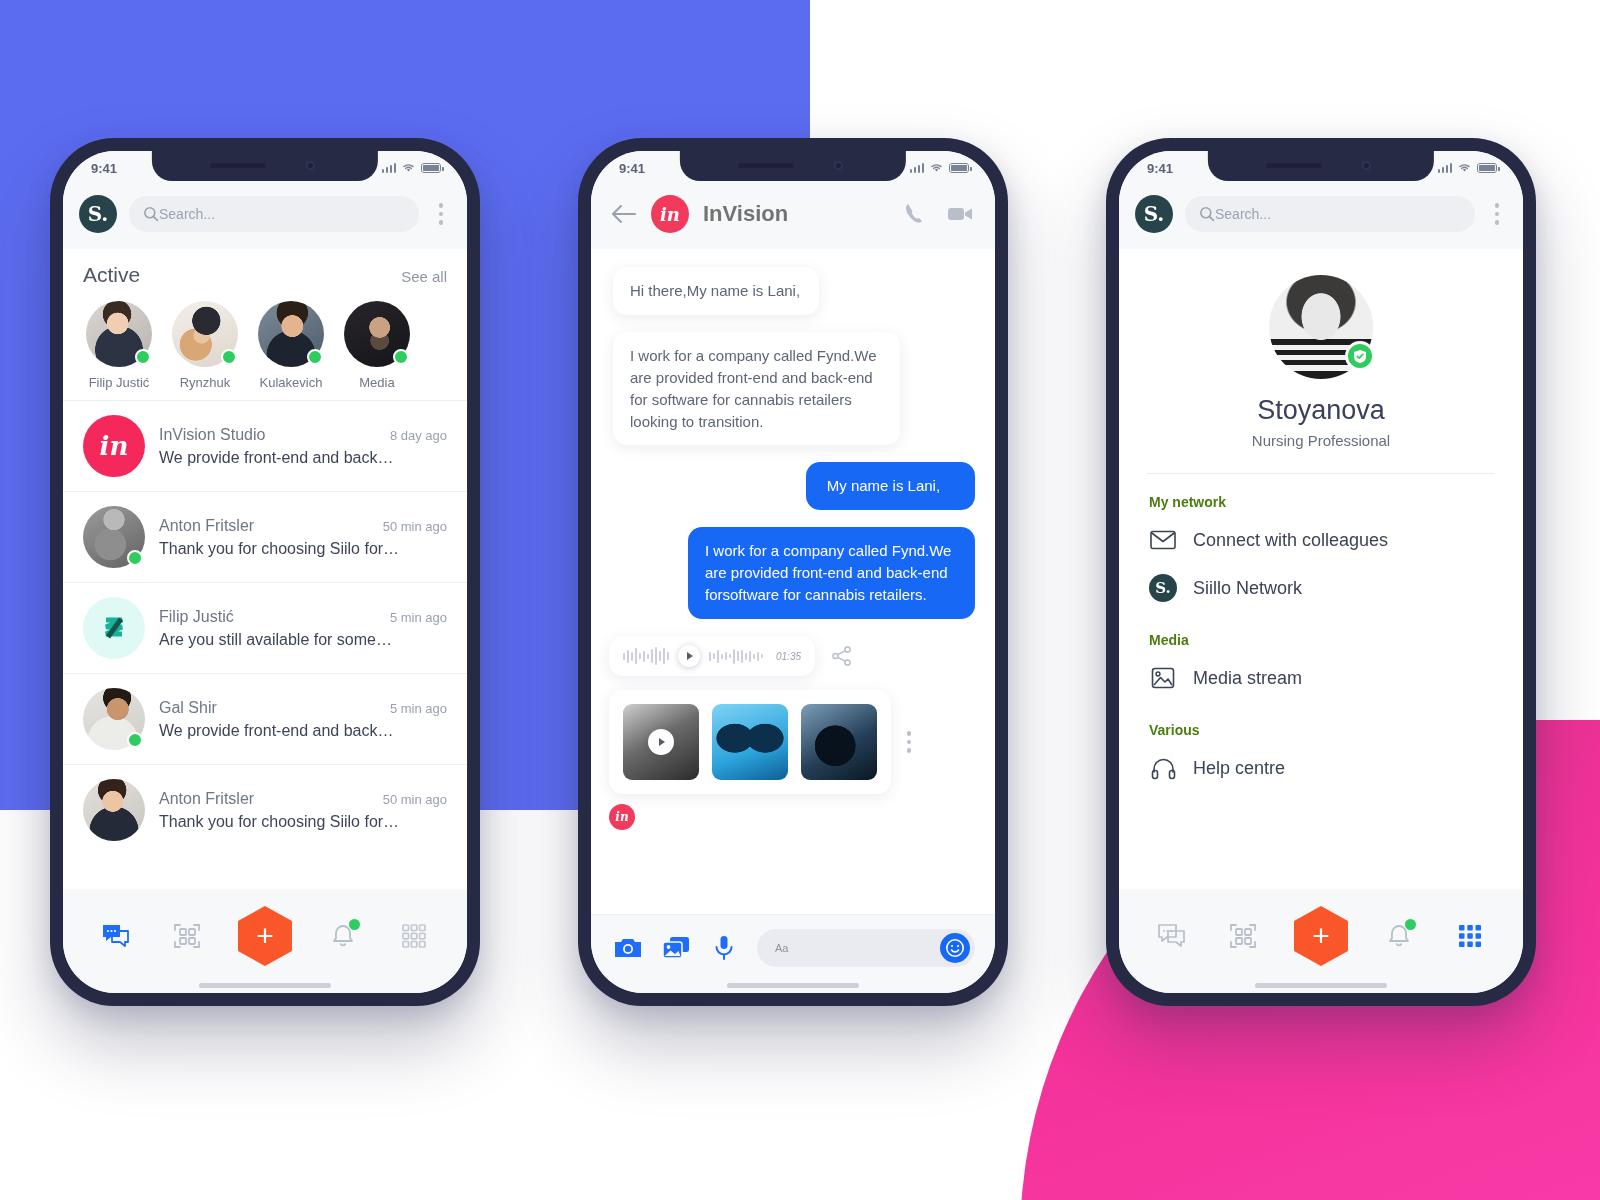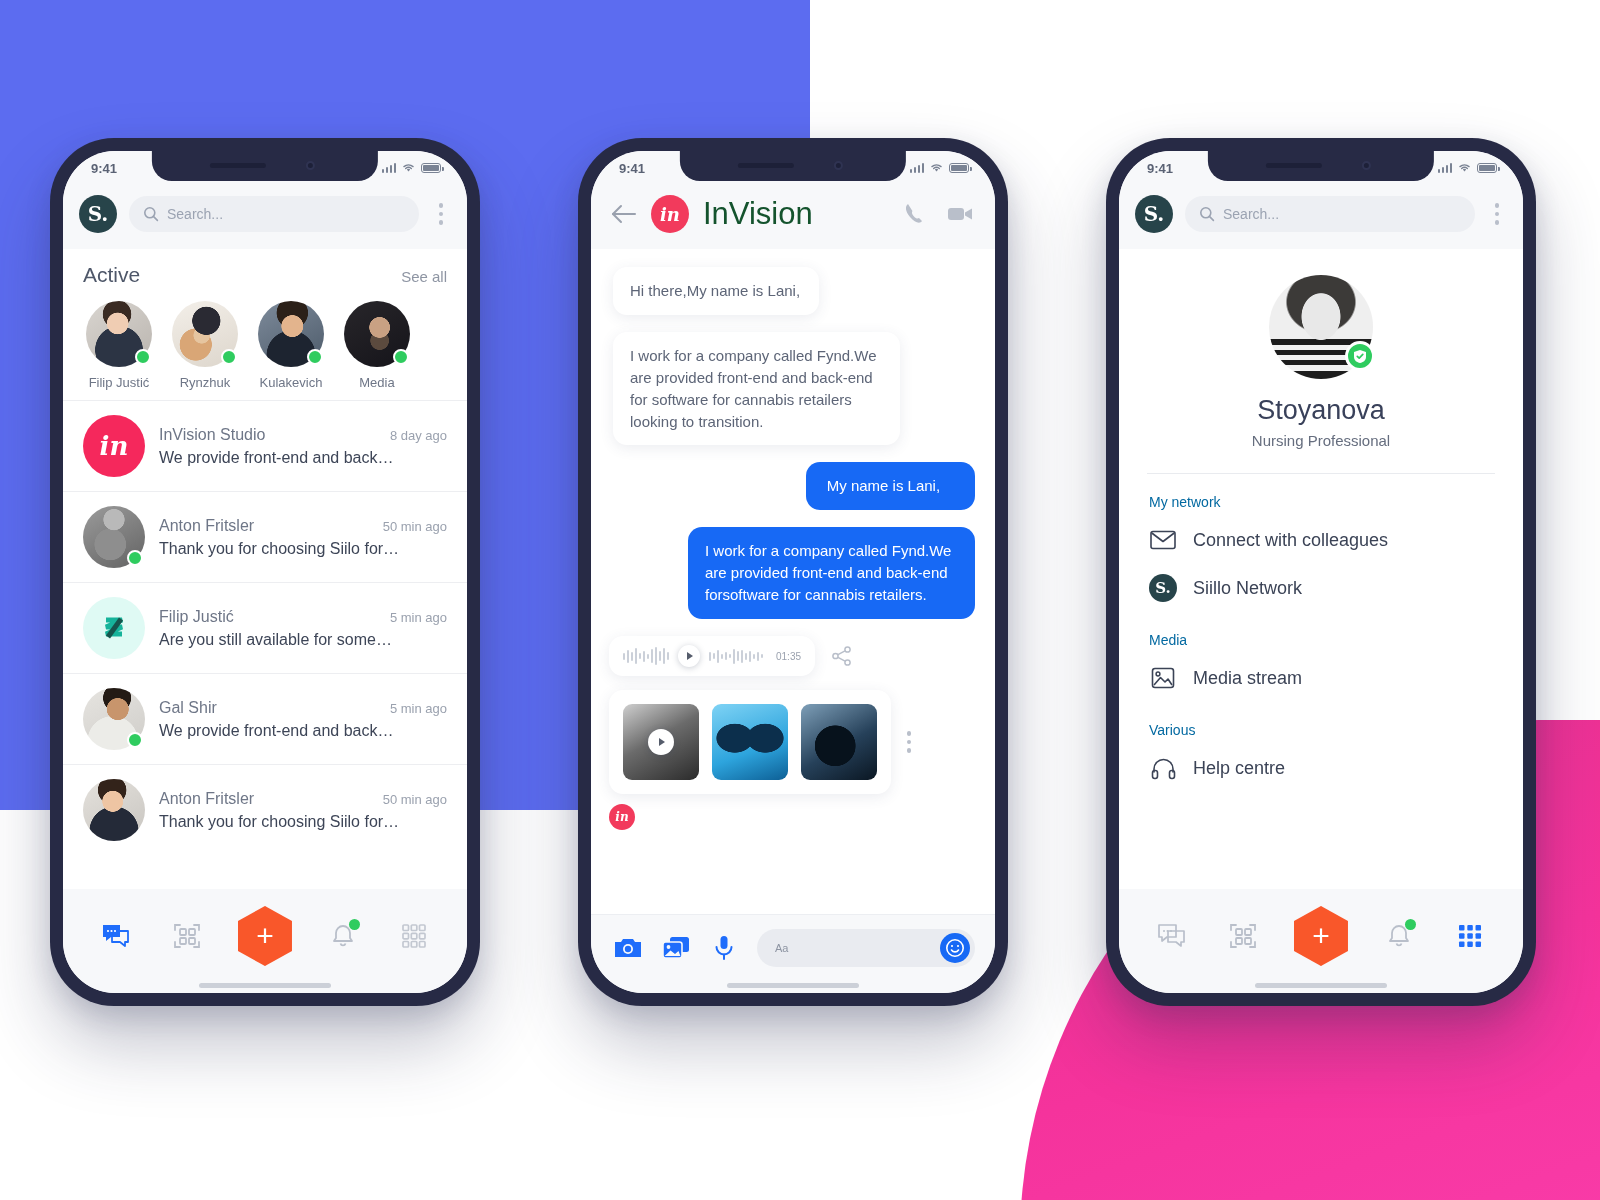--- a/index.html
+++ b/index.html
@@ -96,21 +96,21 @@
   }
   .logo-circle{
     width:38px;height:38px;border-radius:50%;
     background:#27444a;color:#fff;
     display:flex;align-items:center;justify-content:center;
     font-size:20px; font-weight:bold; font-family:"DejaVu Serif",serif;
     flex:0 0 38px;
   }
   .searchbar{
     flex:1 1 auto; height:36px; border-radius:18px;
-    background:#edeff3; display:flex; align-items:center; gap:8px;
+    background:#edeff3; display:flex; align-items:center; gap:0;
     padding:0 14px;
   }
   .searchbar .ph{ color:#9ba3b2; font-size:14px;}
   .kebab{ flex:0 0 auto; width:20px; display:flex; flex-direction:column;
     align-items:center; gap:4px; padding:4px 0; cursor:pointer;}
   .kebab i{ width:4.5px;height:4.5px;border-radius:50%;background:#b9bfca;display:block;}
 
   
   .screen-body{ flex:1 1 auto; background:#fff; overflow:hidden; }
 
@@ -192,40 +192,40 @@
     display:flex; align-items:center; gap:14px;
     padding:10px 20px 16px 20px;
   }
   .back-arrow{ width:26px;height:22px; flex:0 0 26px; cursor:pointer;}
   .in-logo{
     width:38px;height:38px;border-radius:50%;background:#f23a5c;
     display:flex;align-items:center;justify-content:center;flex:0 0 38px;
     color:#fff; font-family:"DejaVu Serif",serif; font-style:italic;
     font-weight:bold; font-size:18px;
   }
-  .chat-title{ flex:1 1 auto; font-size:31px; color:#14532d;}
+  .chat-title{ flex:1 1 auto; font-size:22px; color:#737373;font-weight:bold;}
   .hdr-icon{ width:30px;height:28px; flex:0 0 30px; cursor:pointer;}
 
   .msgs{ flex:1 1 auto; background:#fff; padding:18px 18px 6px 18px; overflow:hidden;}
   .bub{
     max-width:78%; border-radius:14px; padding:13px 17px;
     font-size:15px; line-height:1.46; margin-bottom:17px;
   }
   .bub.in{
     background:#fff; color:#5d6577;
     box-shadow:0 3px 14px rgba(60,70,110,.10);
     margin-left:4px;
   }
   .bub.out{
     background:#1769f5; color:#fff; margin-left:auto; margin-right:2px;
   }
   .bub.out.narrow{ max-width:46%;padding-left:21px; }
   .bub.in.narrow{ max-width:56%; }
 
-  .voice-row{ display:flex; align-items:center; gap:16px; margin-bottom:14px;}
+  .voice-row{ display:flex; align-items:center; gap:16px; margin-bottom:14px;font-style:italic;}
   .voice{
     background:#fff; box-shadow:0 3px 14px rgba(60,70,110,.10);
     border-radius:14px; padding:9px 14px; display:flex;align-items:center;gap:9px;
   }
   .wave{ display:flex; align-items:center; gap:2px; height:22px;}
   .wave i{ display:block; width:2px; background:#cbd0d9; border-radius:1px;}
   .play-btn{
     width:22px;height:22px;border-radius:50%; background:#fff;
     box-shadow:0 1px 6px rgba(50,60,90,.26);
     display:flex;align-items:center;justify-content:center; flex:0 0 22px;
@@ -275,21 +275,21 @@
   .prof-av{ width:104px;height:104px;border-radius:50%; overflow:hidden;
     background:#e7e9ed; background-size:cover; background-position:center top;}
   .verif{
     position:absolute; right:-2px; bottom:8px;
     width:30px;height:30px;border-radius:50%; background:#2fcc5f;
     border:3px solid #fff; display:flex;align-items:center;justify-content:center;
   }
   .prof-name{ text-align:center; font-size:27px; color:#39415a; margin-top:16px;}
   .prof-role{ text-align:center; font-size:15px; color:#656d7e; margin-top:6px;}
   .divider{ height:1px; background:#e9ebef; margin:24px 28px 0 28px;}
-  .sec-label{ font-size:14px; color:#0369a1; padding:20px 30px 6px 30px;}
+  .sec-label{ font-size:14px; color:#4d7c0f; padding:20px 30px 6px 30px;font-weight:bold;}
   .menu-row{
     display:flex; align-items:center; gap:16px;
     padding:10px 30px; cursor:pointer;
   }
   .menu-ic{ width:28px;height:28px;flex:0 0 28px;display:flex;align-items:center;justify-content:center;}
   .menu-lbl{ font-size:18px; color:#3b4356;}
   .logo-circle.sm{ width:28px;height:28px;font-size:15px;flex:0 0 28px;}
 </style>
 </head>
 <body>

